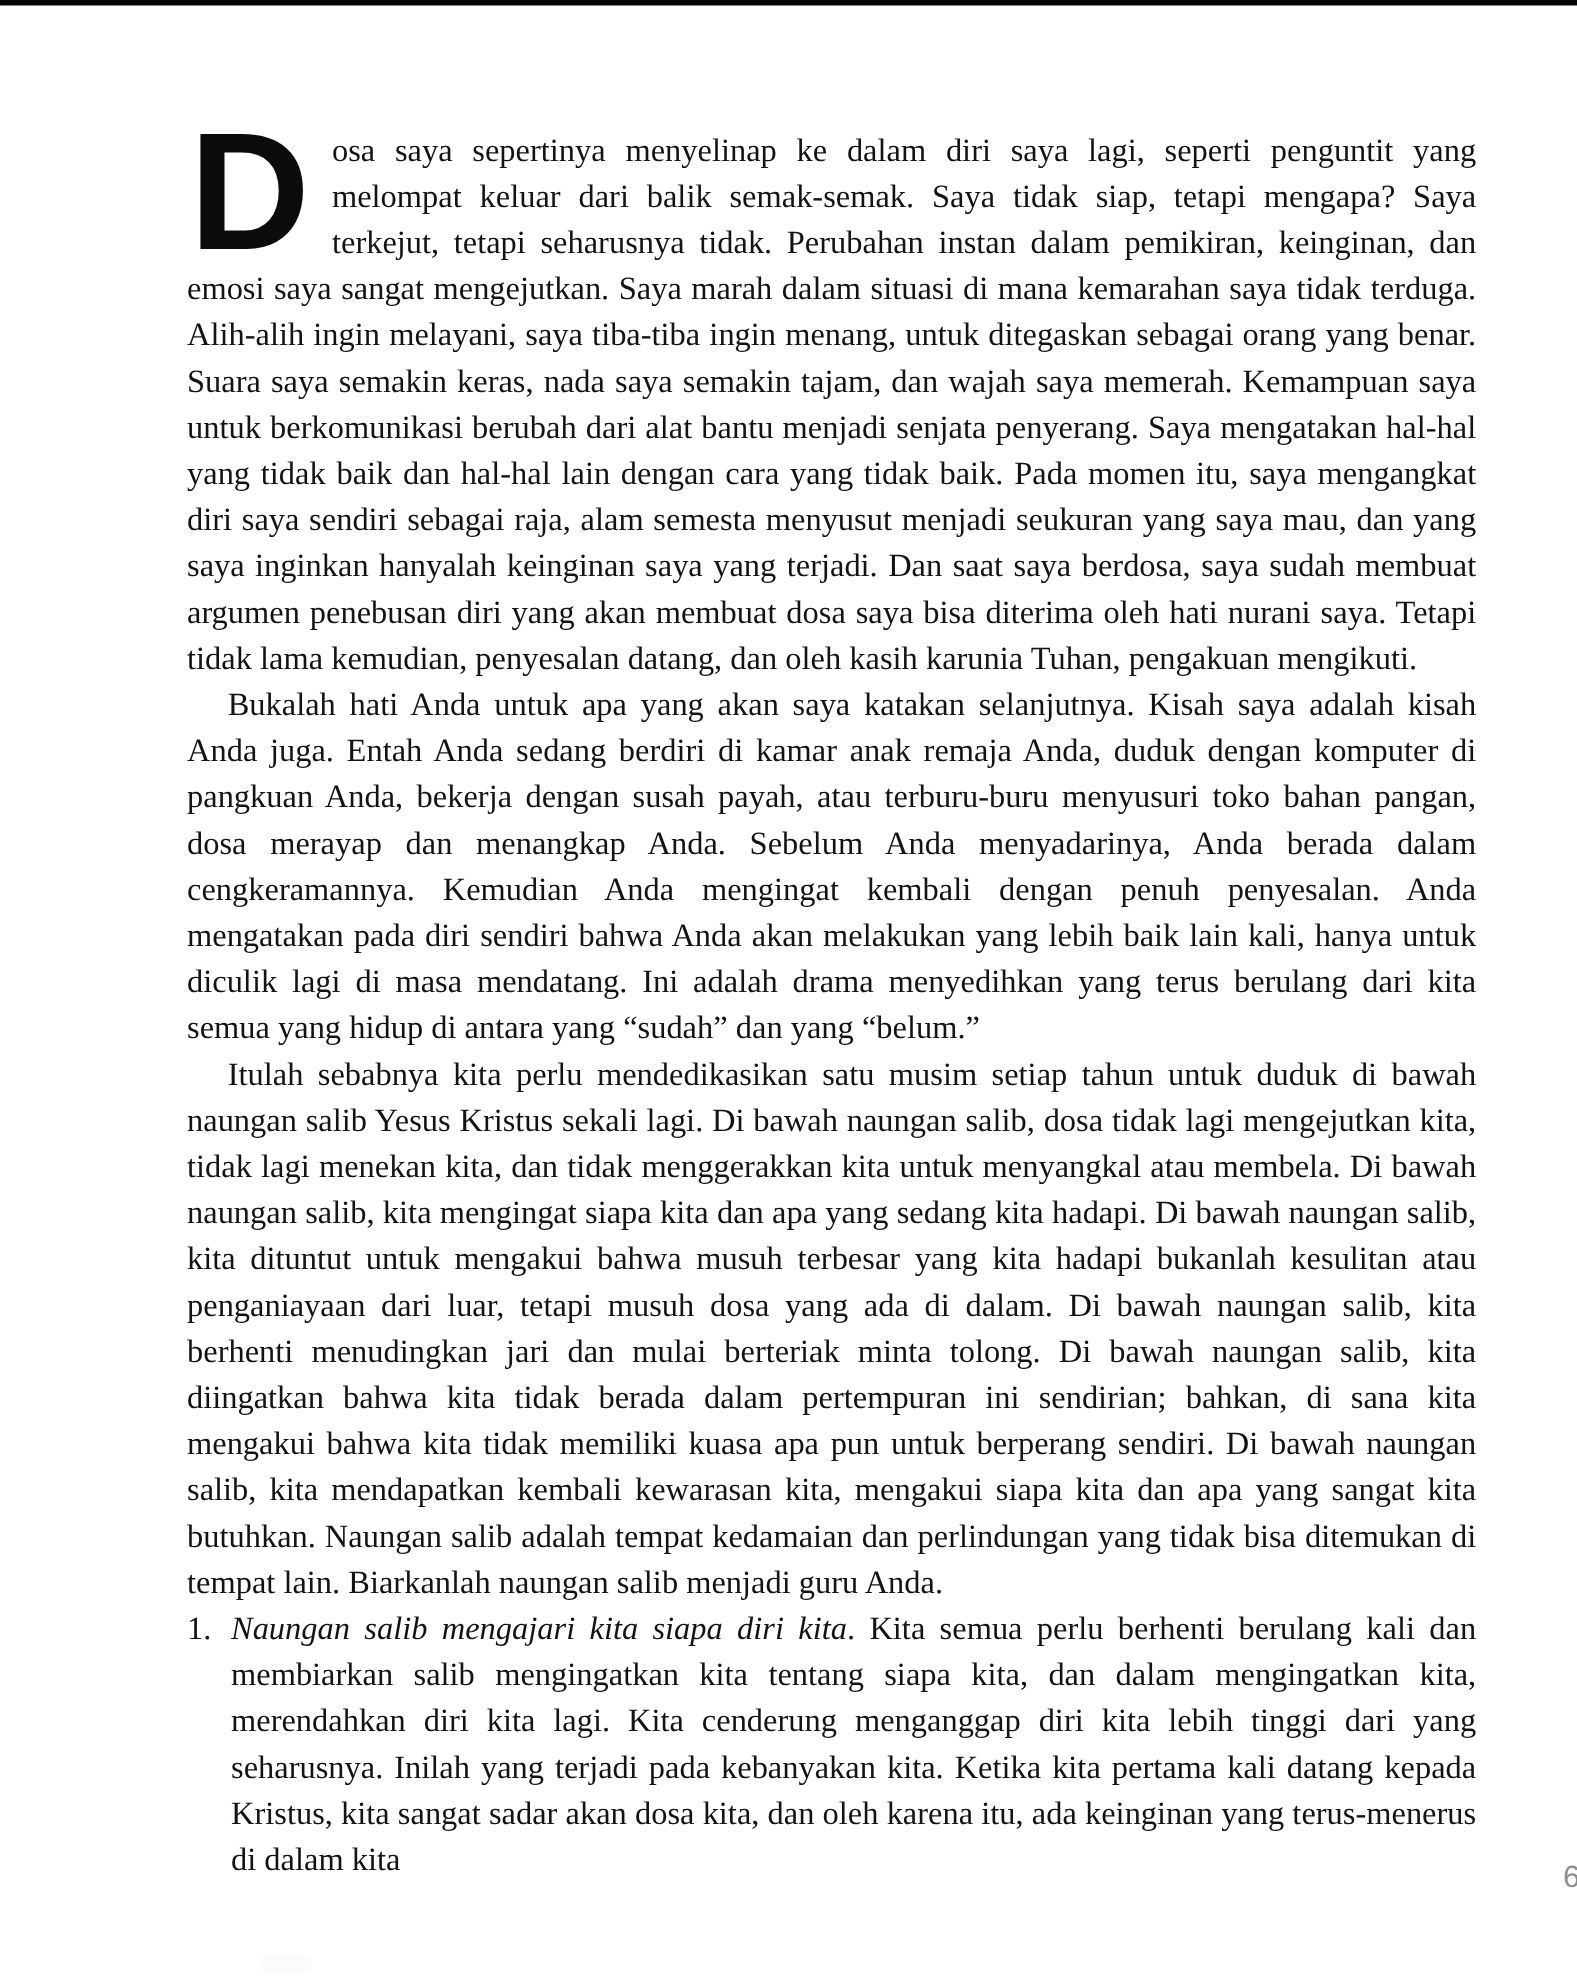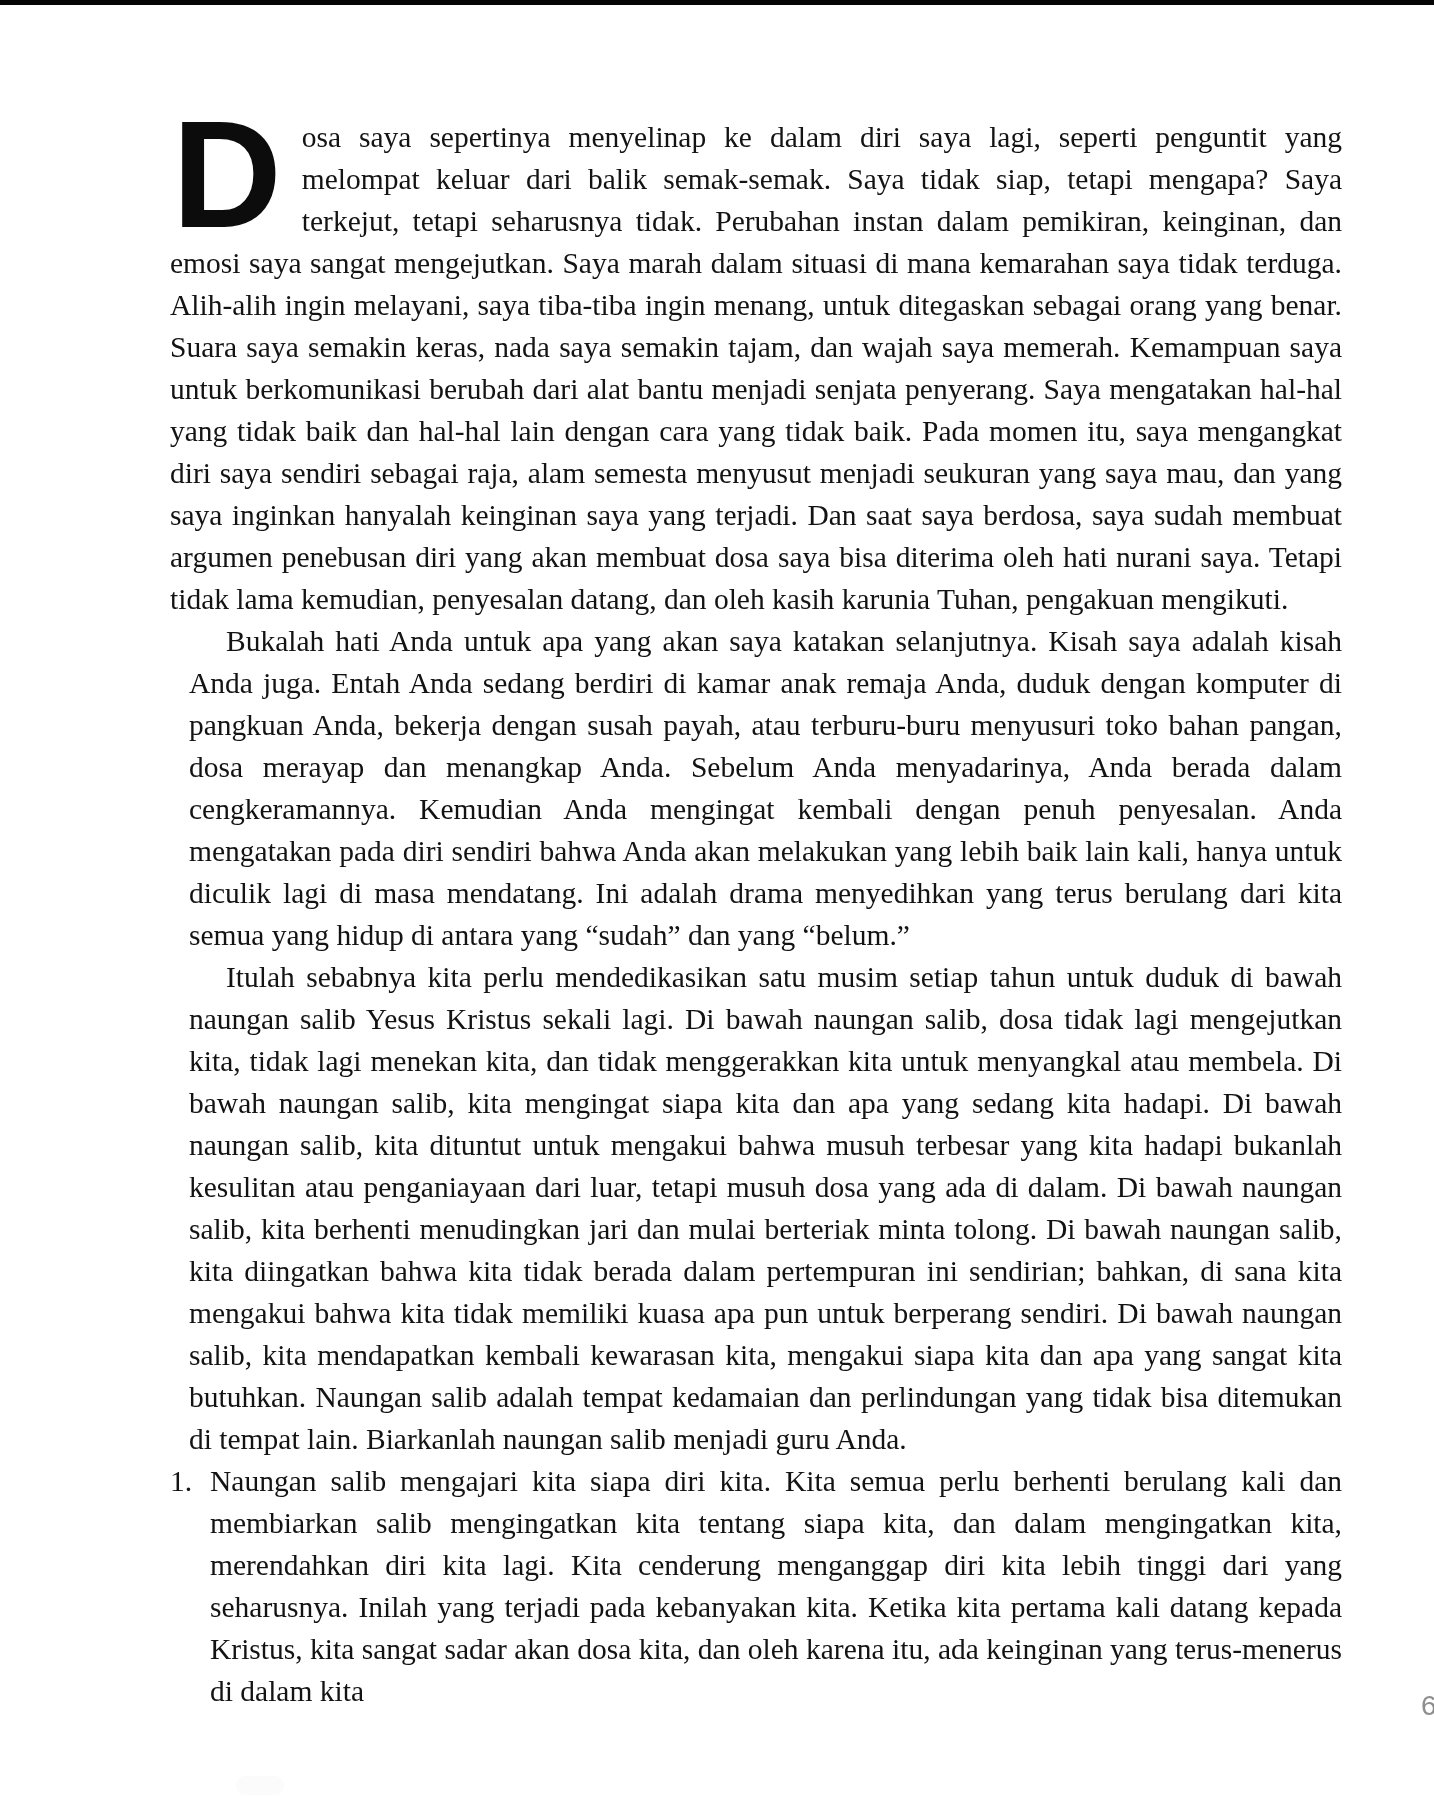--- a/index.html
+++ b/index.html
@@ -33,21 +33,20 @@
     font-size: 29.5px;
     line-height: 42px;
     color: #131313;
     text-align: justify;
   }
   .content p {
     margin: 0;
   }
   p.indented {
     text-indent: 37px;
-    margin-left: 19px;
   }
   .dropcap {
     float: left;
     font-family: "Liberation Sans", sans-serif;
     font-weight: 700;
     font-size: 152px;
     line-height: 112px;
     height: 120px;
     padding: 2px 20px 0 2px;
     color: #0c0c0c;
@@ -56,20 +55,21 @@
     position: relative;
     padding-left: 40px;
     text-align: justify;
   }
   .list-num {
     position: absolute;
     left: 0;
     top: 0;
   }
   .lead-italic {
+    font-style: italic;
   }
   .page-number {
     position: absolute;
     left: 1421px;
     top: 1690px;
     width: 24px;
     font-family: "Liberation Sans", sans-serif;
     font-size: 28px;
     color: #8e8e8e;
   }

